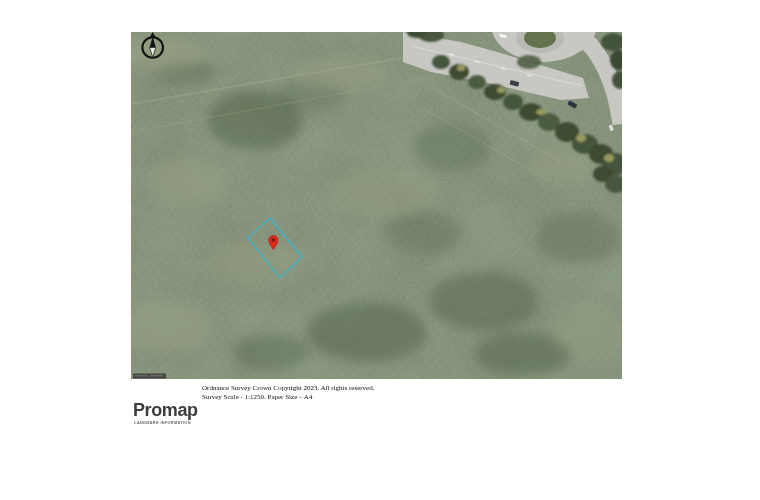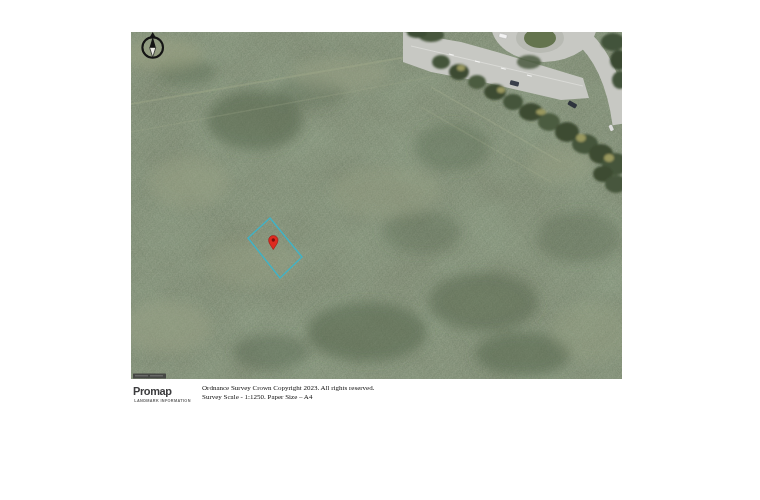--- a/index.html
+++ b/index.html
@@ -2,21 +2,21 @@
 <html><head>
 <meta charset="utf-8">
 <style>
   html,body{margin:0;padding:0;}
   body{width:760px;height:500px;position:relative;background:#ffffff;overflow:hidden;
        font-family:"Liberation Sans",sans-serif;}
   .map-wrap{position:absolute;left:131px;top:32px;width:491px;height:347px;}
   .map-wrap svg{display:block;}
   .footer{position:absolute;left:133px;top:383px;display:flex;align-items:flex-start;}
   .logo{width:69px;}
-  .brand{font-size:11px;font-weight:bold;color:#3c3c3e;letter-spacing:-0.4px;line-height:1;margin-top:3px;}
+  .brand{font-size:18px;font-weight:bold;color:#3c3c3e;letter-spacing:-0.4px;line-height:1;margin-top:18px;}
   .tagline{display:flex;align-items:center;gap:2px;font-size:6px;font-weight:bold;
            letter-spacing:.5px;color:#686868;white-space:nowrap;
            transform:scale(.64);transform-origin:left top;margin-top:2px;}
   .copy{font-family:"Liberation Serif",serif;font-size:7px;line-height:9.2px;color:#101010;margin-top:1px;}
 </style>
 </head>
 <body>
 
 <div class="map-wrap">
 <svg width="491" height="347" viewBox="0 0 491 347">

